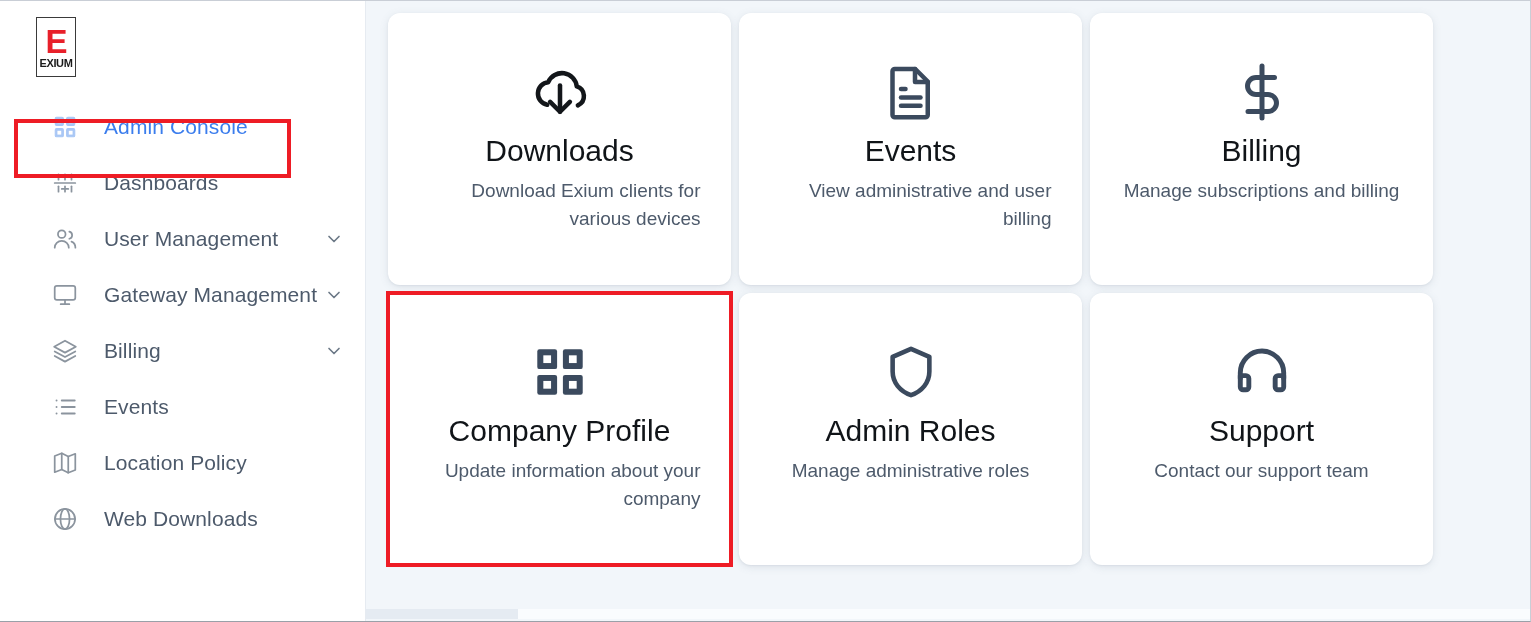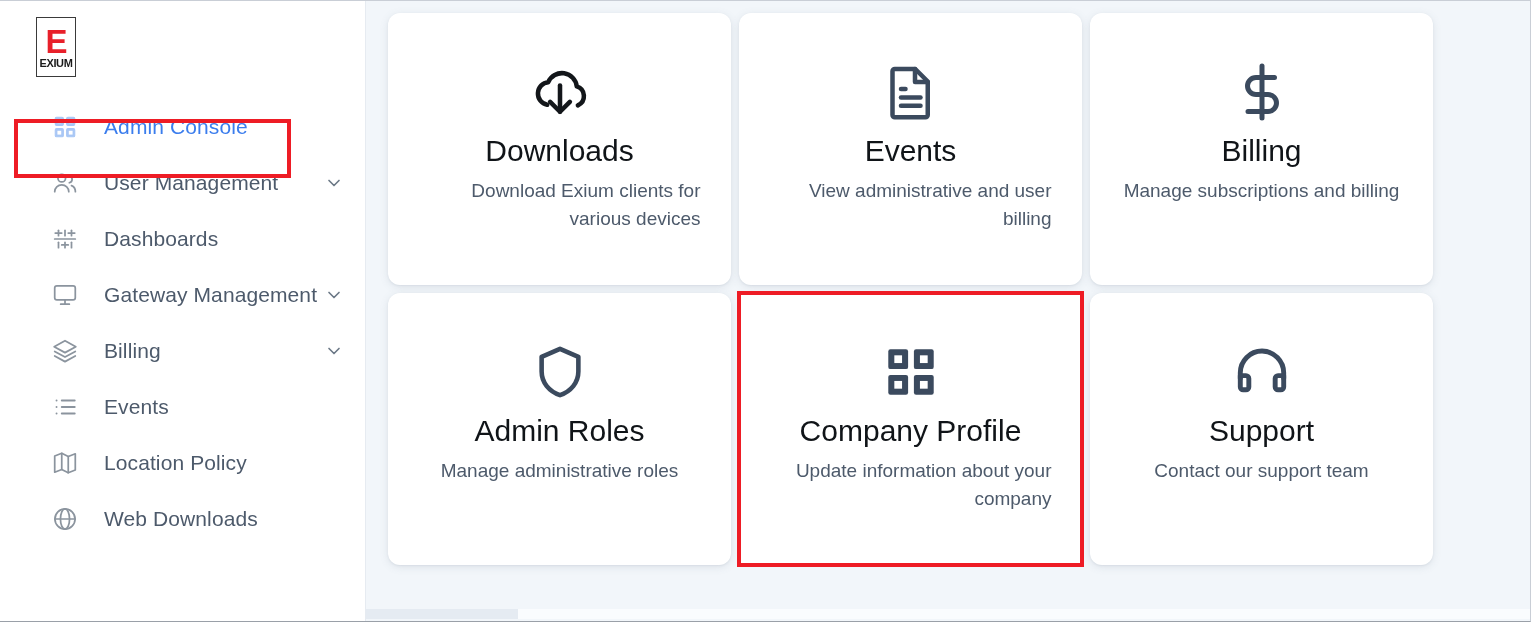--- a/index.html
+++ b/index.html
@@ -243,37 +243,20 @@
               <rect x="5" y="5" width="3.5" height="3.5" fill="#ffffff"></rect>
               <rect x="13.5" y="3" width="7.5" height="7.5" rx="1.2" fill="#a9c7f5" stroke="#a9c7f5" stroke-width="1"></rect>
               <rect x="15.5" y="5" width="3.5" height="3.5" fill="#ffffff"></rect>
               <rect x="3" y="13.5" width="7.5" height="7.5" rx="1.2" fill="#a9c7f5" stroke="#a9c7f5" stroke-width="1"></rect>
               <rect x="5" y="15.5" width="3.5" height="3.5" fill="#ffffff"></rect>
               <rect x="13.5" y="13.5" width="7.5" height="7.5" rx="1.2" fill="#a9c7f5" stroke="#a9c7f5" stroke-width="1"></rect>
               <rect x="15.5" y="15.5" width="3.5" height="3.5" fill="#ffffff"></rect>
             </svg>
           </span>
           <span class="nav-label">Admin Console</span>
-        </div>
-
-        <div class="nav-item">
-          <span class="nav-icon">
-            <svg width="26" height="26" viewBox="0 0 24 24" fill="none" stroke="#8b949e" stroke-width="1.6" stroke-linecap="round" stroke-linejoin="round">
-              <circle cx="9" cy="7.5" r="3.5"></circle>
-              <path d="M2.5 20c0-3.6 2.9-6.2 6.5-6.2s6.5 2.6 6.5 6.2"></path>
-              <path d="M16 5.2a3.4 3.4 0 0 1 0 6.6"></path>
-              <path d="M18 14.4c2.2.8 3.6 2.9 3.6 5.6"></path>
-            </svg>
-          </span>
-          <span class="nav-label">User Management</span>
-          <span class="chev">
-            <svg width="20" height="20" viewBox="0 0 24 24" fill="none" stroke="#6b7886" stroke-width="2" stroke-linecap="round" stroke-linejoin="round">
-                <polyline points="6 9 12 15 18 9"></polyline>
-              </svg>
-          </span>
         </div>
 
         <div class="nav-item">
           <span class="nav-icon">
             <svg width="26" height="26" viewBox="0 0 24 24" fill="none" stroke="#8b949e" stroke-width="1.6" stroke-linecap="round">
               <line x1="2.5" y1="12" x2="21.5" y2="12"></line>
               <line x1="6" y1="4" x2="6" y2="9"></line>
                 <line x1="6" y1="15" x2="6" y2="20"></line>
               <line x1="12" y1="4" x2="12" y2="9"></line>
                 <line x1="12" y1="15" x2="12" y2="20"></line>
@@ -283,20 +266,37 @@
                 <line x1="9" y1="17.5" x2="15" y2="17.5"></line>
               <line x1="15" y1="6.5" x2="21" y2="6.5"></line>
             </svg>
           </span>
           <span class="nav-label">Dashboards</span>
         </div>
 
         <div class="nav-item">
           <span class="nav-icon">
             <svg width="26" height="26" viewBox="0 0 24 24" fill="none" stroke="#8b949e" stroke-width="1.6" stroke-linecap="round" stroke-linejoin="round">
+              <circle cx="9" cy="7.5" r="3.5"></circle>
+              <path d="M2.5 20c0-3.6 2.9-6.2 6.5-6.2s6.5 2.6 6.5 6.2"></path>
+              <path d="M16 5.2a3.4 3.4 0 0 1 0 6.6"></path>
+              <path d="M18 14.4c2.2.8 3.6 2.9 3.6 5.6"></path>
+            </svg>
+          </span>
+          <span class="nav-label">User Management</span>
+          <span class="chev">
+            <svg width="20" height="20" viewBox="0 0 24 24" fill="none" stroke="#6b7886" stroke-width="2" stroke-linecap="round" stroke-linejoin="round">
+                <polyline points="6 9 12 15 18 9"></polyline>
+              </svg>
+          </span>
+        </div>
+
+        <div class="nav-item">
+          <span class="nav-icon">
+            <svg width="26" height="26" viewBox="0 0 24 24" fill="none" stroke="#8b949e" stroke-width="1.6" stroke-linecap="round" stroke-linejoin="round">
               <rect x="2.5" y="3.5" width="19" height="13" rx="2"></rect>
               <line x1="12" y1="16.5" x2="12" y2="20.5"></line>
               <line x1="8" y1="20.5" x2="16" y2="20.5"></line>
             </svg>
           </span>
           <span class="nav-label">Gateway Management</span>
           <span class="chev">
             <svg width="20" height="20" viewBox="0 0 24 24" fill="none" stroke="#6b7886" stroke-width="2" stroke-linecap="round" stroke-linejoin="round">
                 <polyline points="6 9 12 15 18 9"></polyline>
               </svg>
@@ -393,30 +393,20 @@
 
       <div class="card">
         <div class="card-icon">
           <svg width="60" height="60" viewBox="0 0 24 24" fill="none" stroke="#3b4a5e" stroke-width="2" stroke-linecap="round" stroke-linejoin="round">
             <line x1="12" y1="1.6" x2="12" y2="22.4"></line>
             <path d="M17 6.2H9.6a3.4 3.4 0 0 0 0 6.8h4.8a3.4 3.4 0 0 1 0 6.8H6.4"></path>
           </svg>
         </div>
         <div class="card-title">Billing</div>
         <div class="card-desc">Manage subscriptions and billing</div>
-      </div>
-
-      <div class="card">
-        <div class="card-icon">
-          <svg width="58" height="58" viewBox="0 0 24 24" fill="none" stroke="#3b4a5e" stroke-width="1.9" stroke-linecap="round" stroke-linejoin="round">
-            <path d="M12 2.4 4.4 5.7v6.1c0 4.6 3.1 8.2 7.6 9.8 4.5-1.6 7.6-5.2 7.6-9.8V5.7z"></path>
-          </svg>
-        </div>
-        <div class="card-title">Admin Roles</div>
-        <div class="card-desc">Manage administrative roles</div>
       </div>
 
       <div class="card highlighted">
         <div class="card-icon">
           <svg width="58" height="58" viewBox="0 0 24 24" fill="none">
             <rect x="2.6" y="2.6" width="8.2" height="8.2" rx="0.9" fill="#3b4a5e"></rect>
             <rect x="5.1" y="5.1" width="3.2" height="3.2" fill="#ffffff"></rect>
             <rect x="13.2" y="2.6" width="8.2" height="8.2" rx="0.9" fill="#3b4a5e"></rect>
             <rect x="15.7" y="5.1" width="3.2" height="3.2" fill="#ffffff"></rect>
             <rect x="2.6" y="13.2" width="8.2" height="8.2" rx="0.9" fill="#3b4a5e"></rect>
@@ -424,20 +414,30 @@
             <rect x="13.2" y="13.2" width="8.2" height="8.2" rx="0.9" fill="#3b4a5e"></rect>
             <rect x="15.7" y="15.7" width="3.2" height="3.2" fill="#ffffff"></rect>
           </svg>
         </div>
         <div class="card-title">Company Profile</div>
         <div class="card-desc">Update information about your company</div>
       </div>
 
       <div class="card">
         <div class="card-icon">
+          <svg width="58" height="58" viewBox="0 0 24 24" fill="none" stroke="#3b4a5e" stroke-width="1.9" stroke-linecap="round" stroke-linejoin="round">
+            <path d="M12 2.4 4.4 5.7v6.1c0 4.6 3.1 8.2 7.6 9.8 4.5-1.6 7.6-5.2 7.6-9.8V5.7z"></path>
+          </svg>
+        </div>
+        <div class="card-title">Admin Roles</div>
+        <div class="card-desc">Manage administrative roles</div>
+      </div>
+
+      <div class="card">
+        <div class="card-icon">
           <svg width="62" height="62" viewBox="0 0 24 24" fill="none" stroke="#3b4a5e" stroke-width="1.9" stroke-linecap="round" stroke-linejoin="round">
             <path d="M3.6 14.5v-2.2a8.4 8.4 0 0 1 16.8 0v2.2"></path>
             <path d="M3.6 13.4h2.2a1.1 1.1 0 0 1 1.1 1.1v3.3a1.1 1.1 0 0 1-1.1 1.1H4.7a1.1 1.1 0 0 1-1.1-1.1z"></path>
             <path d="M20.4 13.4h-2.2a1.1 1.1 0 0 0-1.1 1.1v3.3a1.1 1.1 0 0 0 1.1 1.1h1.1a1.1 1.1 0 0 0 1.1-1.1z"></path>
           </svg>
         </div>
         <div class="card-title">Support</div>
         <div class="card-desc">Contact our support team</div>
       </div>
 

